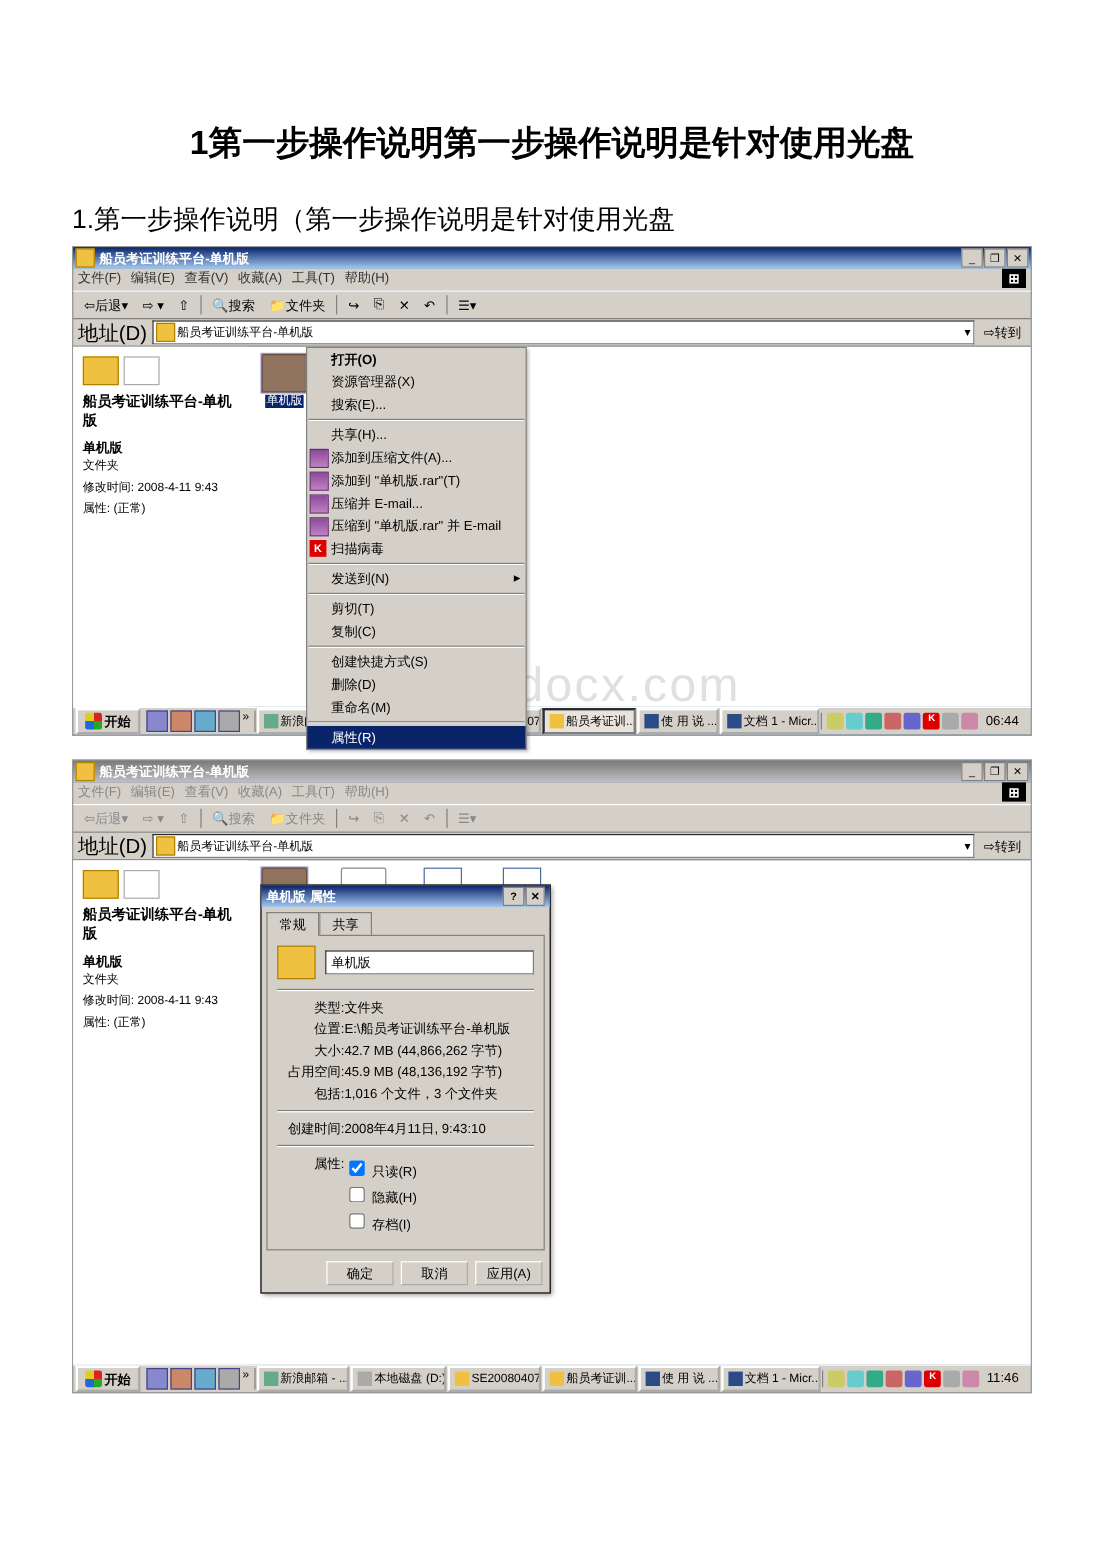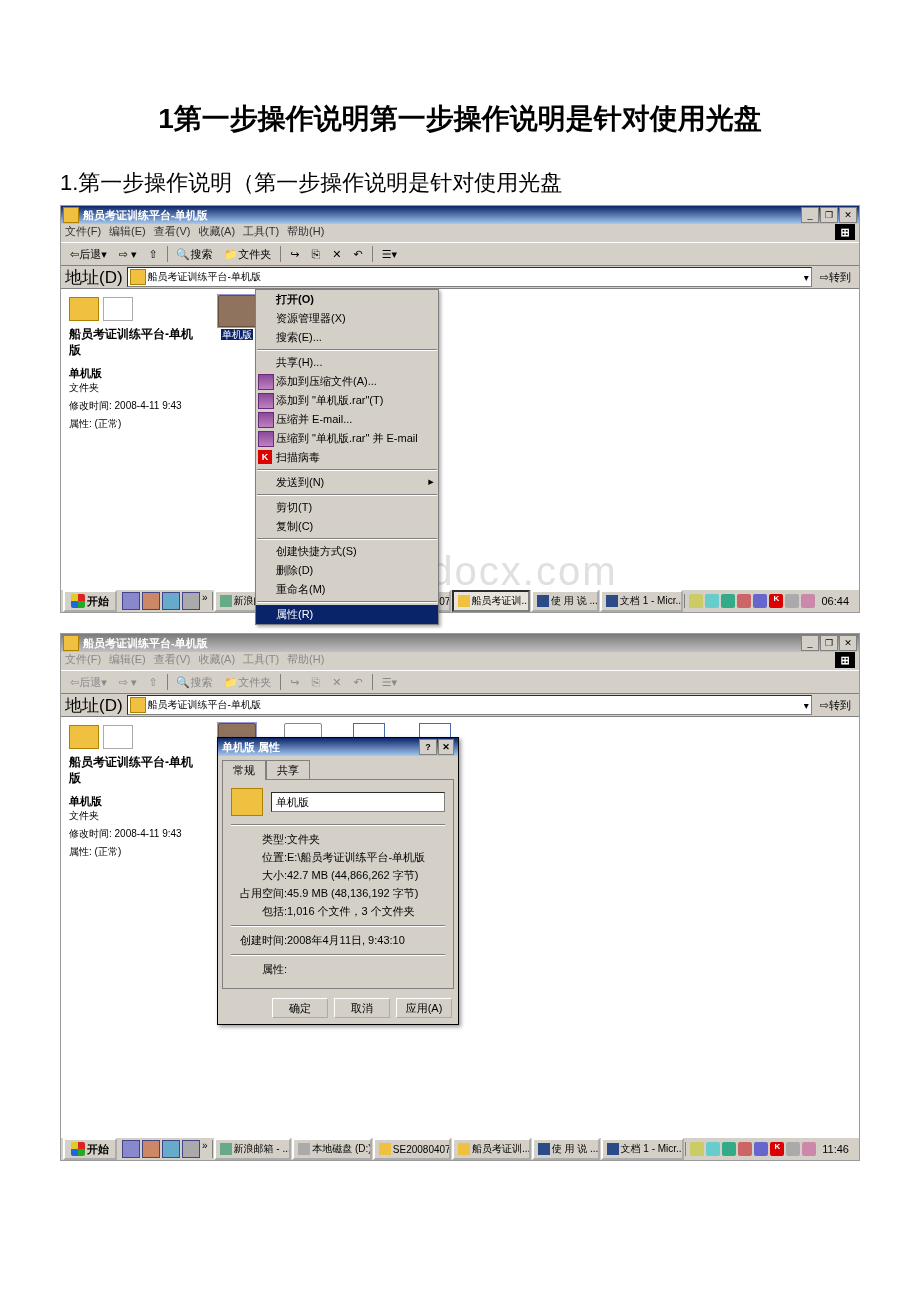--- a/index.html
+++ b/index.html
@@ -345,20 +345,25 @@
                 <div class="pv">1,016 个文件，3 个文件夹</div>
               </div>
             <hr>
             <div class="prow">
                 <div class="pl">创建时间:</div>
                 <div class="pv">2008年4月11日, 9:43:10</div>
               </div>
             <hr>
             <div class="prow">
               <div class="pl">属性:</div>
+              <div class="pv chks">
+                <label><input type="checkbox" checked="" style=""> <span>只读(R)</span></label>
+                <label><input type="checkbox" style=""> <span>隐藏(H)</span></label>
+                <label><input type="checkbox" style=""> <span>存档(I)</span></label>
+              </div>
             </div>
           </div>
           <div class="dlgbtns">
             <button class="dbtn">确定</button>
             <button class="dbtn">取消</button>
             <button class="dbtn">应用(A)</button>
           </div>
         </div>
       </div>
     </div>

